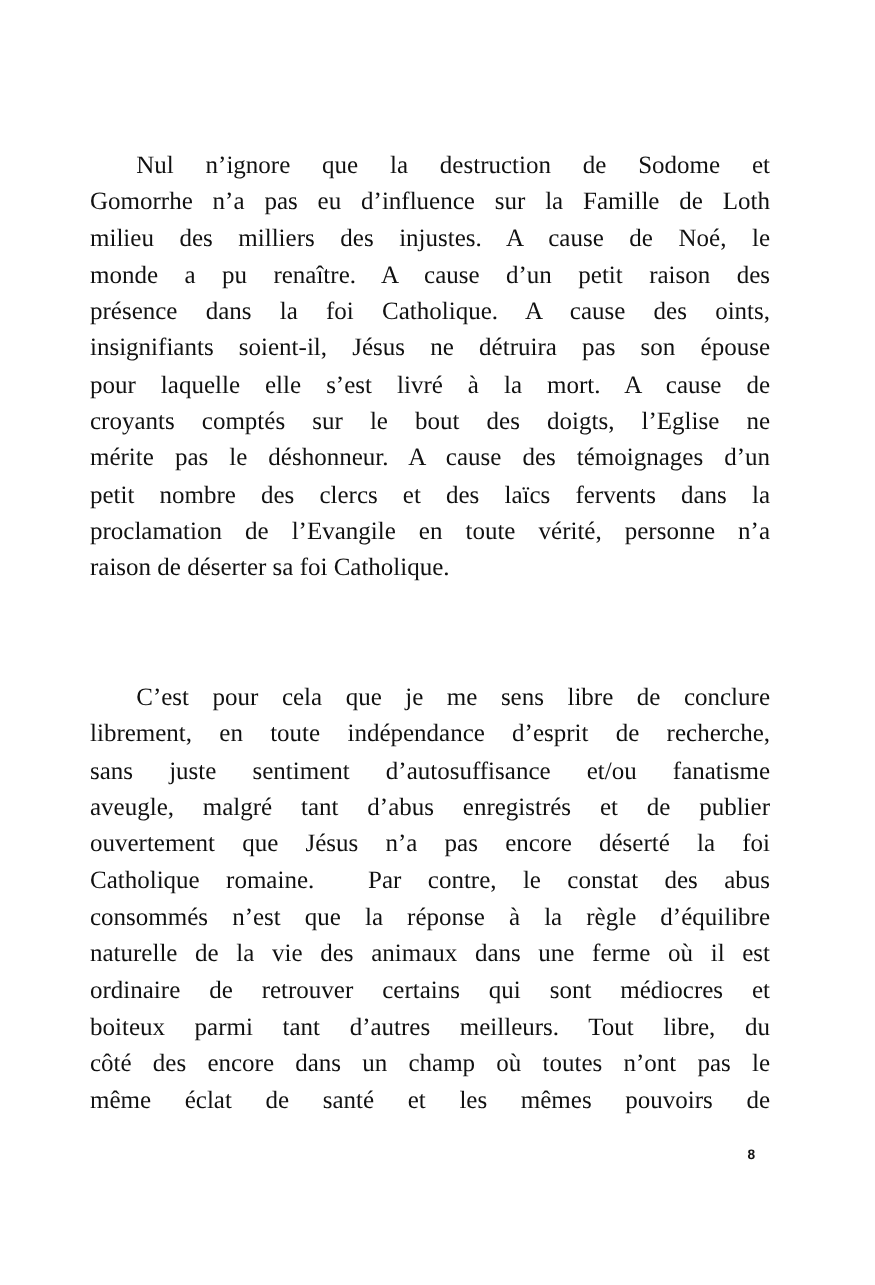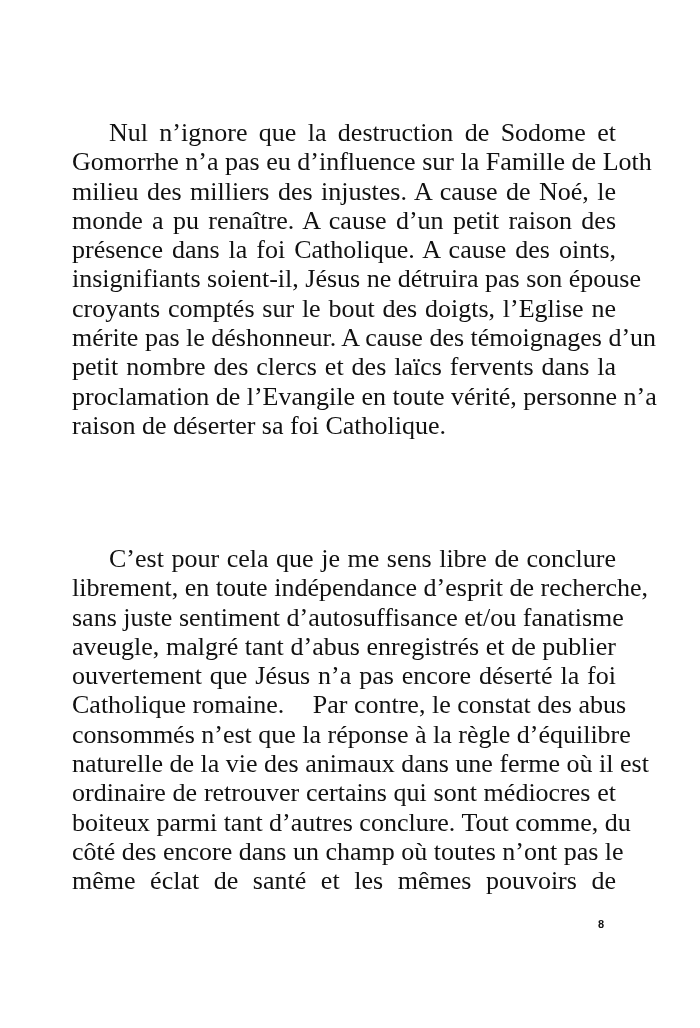--- a/index.html
+++ b/index.html
@@ -18,21 +18,21 @@
       left: 0; top: 0;
       width: 700px;
       height: 1028px;
       background: #ffffff;
     }
     .text-block {
       position: absolute;
       left: 72px;
       width: 544px;
       font-family: "Liberation Serif", "DejaVu Serif", serif;
-      font-size: 26px;
+      font-size: 20px;
       color: #111111;
     }
     .line {
       height: 29.3px;
       line-height: 29.3px;
       white-space: nowrap;
       text-align: justify;
       text-align-last: justify;
       display: block;
     }
@@ -61,36 +61,37 @@
 
 <div class="page">
 
   <div class="text-block para1">
     <span class="line indent">Nul n’ignore que la destruction de Sodome et</span>
     <span class="line">Gomorrhe n’a pas eu d’influence sur la Famille de Loth</span>
     <span class="line">milieu des milliers des injustes. A cause de Noé, le</span>
     <span class="line">monde a pu renaître. A cause d’un petit raison des</span>
     <span class="line">présence dans la foi Catholique. A cause des oints,</span>
     <span class="line">insignifiants soient-il, Jésus ne détruira pas son épouse</span>
+    <span class="line">pour laquelle elle s’est livré à la mort. A cause de</span>
     <span class="line">croyants comptés sur le bout des doigts, l’Eglise ne</span>
     <span class="line">mérite pas le déshonneur. A cause des témoignages d’un</span>
     <span class="line">petit nombre des clercs et des laïcs fervents dans la</span>
     <span class="line">proclamation de l’Evangile en toute vérité, personne n’a</span>
     <span class="line last">raison de déserter sa foi Catholique.</span>
   </div>
 
   <div class="text-block para2">
     <span class="line indent">C’est pour cela que je me sens libre de conclure</span>
     <span class="line">librement, en toute indépendance d’esprit de recherche,</span>
     <span class="line">sans juste sentiment d’autosuffisance et/ou fanatisme</span>
     <span class="line">aveugle, malgré tant d’abus enregistrés et de publier</span>
     <span class="line"><span>ouvertement que </span> <span class="it">Jésus n’a pas encore déserté la foi</span></span>
     <span class="line"><span class="it">Catholique romaine</span><span>.</span><span class="gap"></span> <span>Par contre, le constat des abus</span></span>
     <span class="line">consommés n’est que la réponse à la règle d’équilibre</span>
     <span class="line">naturelle de la vie des animaux dans une ferme où il est</span>
     <span class="line">ordinaire de retrouver certains qui sont médiocres et</span>
-    <span class="line">boiteux parmi tant d’autres conclure. Tout comme, du</span>
+    <span class="line">boiteux parmi tant d’autres meilleurs. Tout libre, du</span>
     <span class="line">côté des encore dans un champ où toutes n’ont pas le</span>
     <span class="line">même éclat de santé et les mêmes pouvoirs de</span>
   </div>
 
   <div class="page-number">8</div>
 </div>
 
 </body></html>

